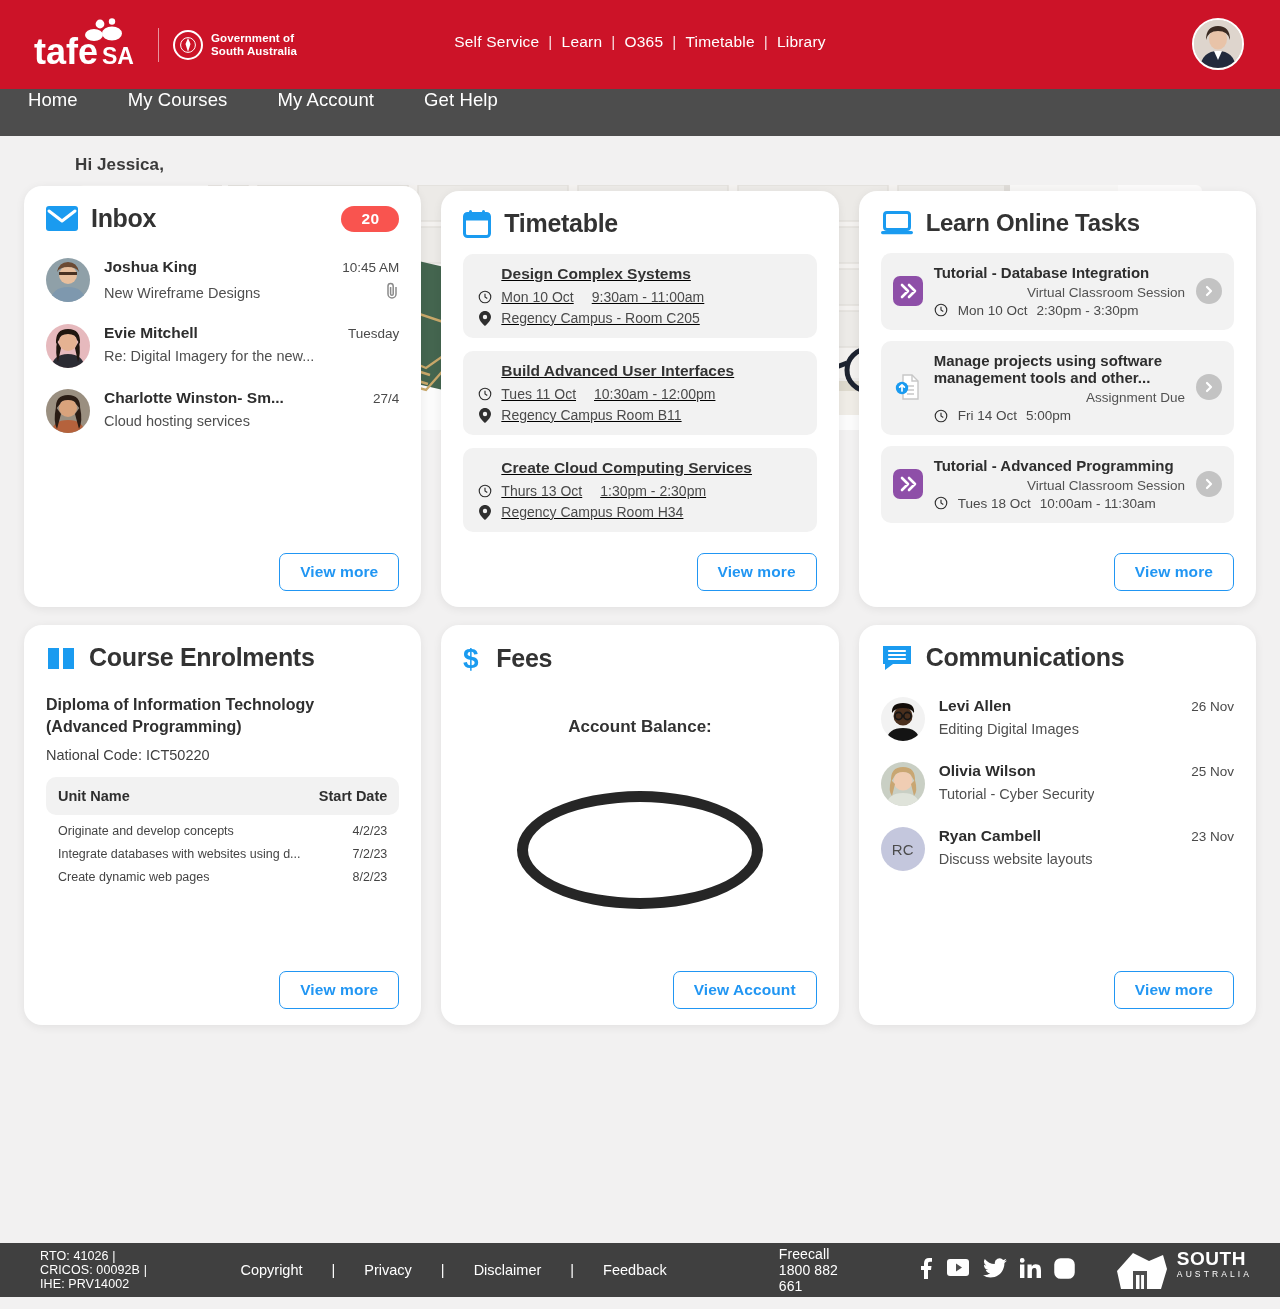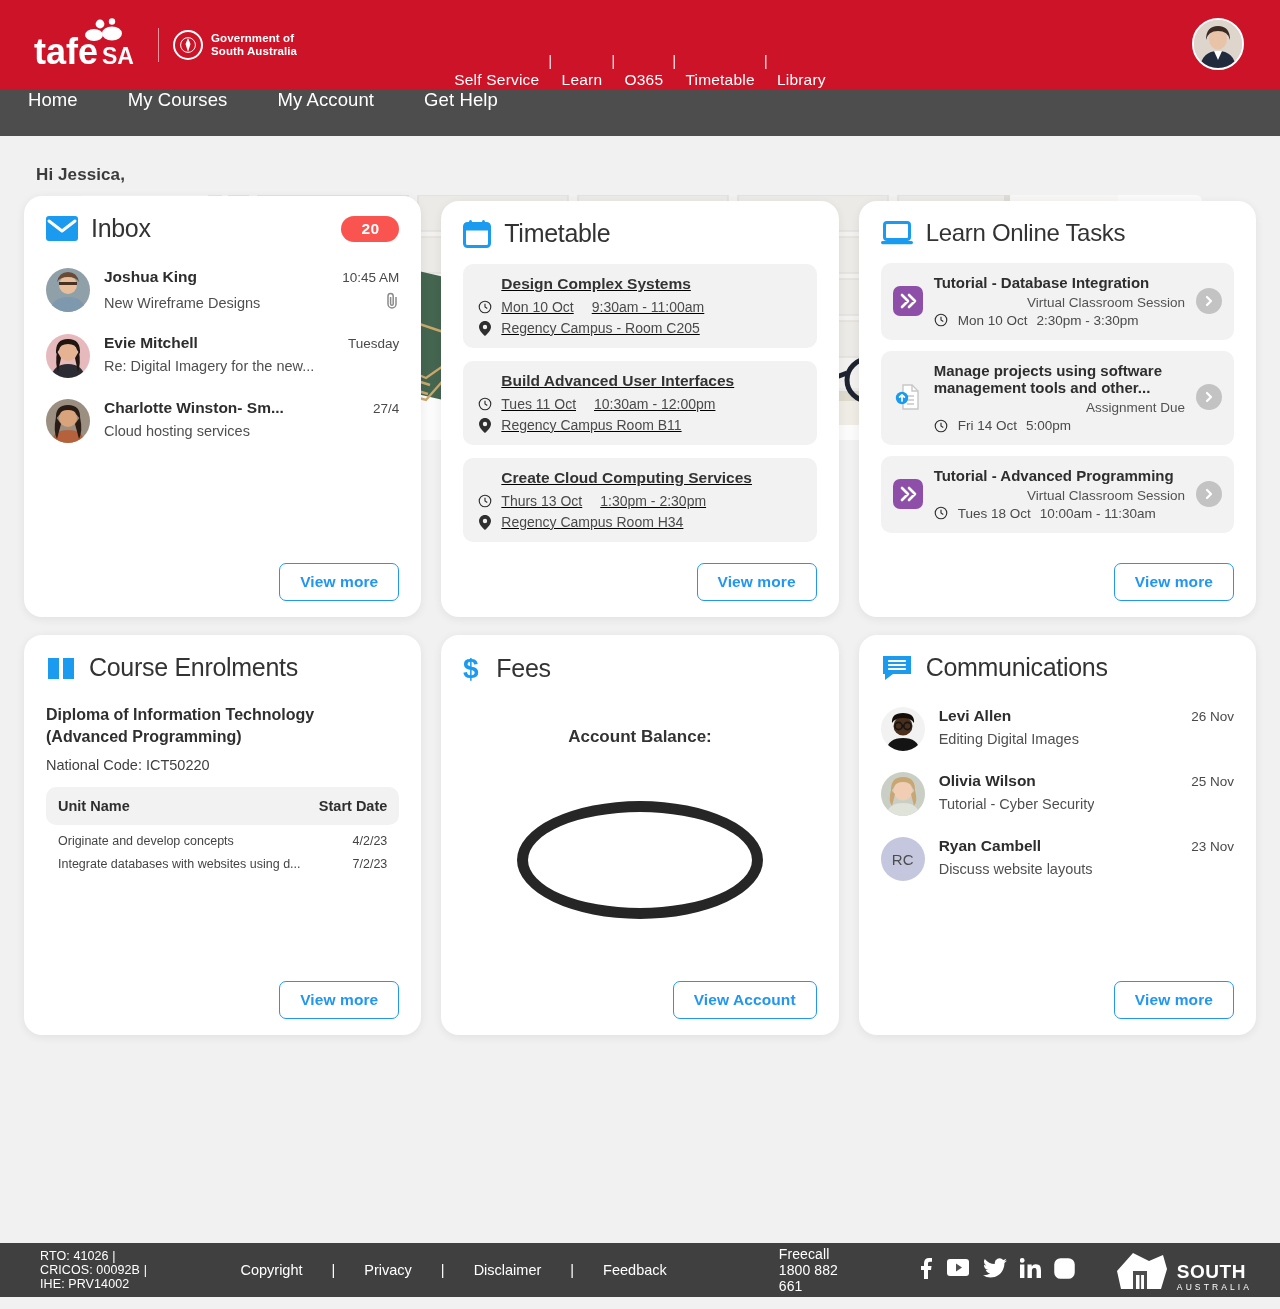--- a/index.html
+++ b/index.html
@@ -26,21 +26,21 @@
   .gov-crest { width: 30px; height: 30px; border: 2px solid #fff; border-radius: 50%;
      display: flex; align-items: center; justify-content: center; }
   .gov-text { margin-left: 8px; color: #fff; font-size: 11.5px; line-height: 13px; font-weight: bold; letter-spacing: .1px; }
 
   .toplinks {
     position: absolute; left: 50%; transform: translateX(-50%);
     top: 45px; margin-top: -12px;
     color: #fff; font-size: 15.5px; letter-spacing: .2px;
     display: flex; align-items: center; white-space: nowrap;
   }
-  .toplinks a { color: #fff; text-decoration: none; margin-top: 38px; }
+  .toplinks a { color: #fff; text-decoration: none; }
   .toplinks .sep { margin: 0 9px; opacity: .85; }
 
   .avatar-top {
     position: absolute; right: 36px; top: 18px;
     width: 52px; height: 52px; border-radius: 50%;
     border: 2px solid #fff; overflow: hidden; background: #d9cfc6;
   }
 
   
   .navbar {
@@ -48,21 +48,21 @@
     display: flex; align-items: flex-start; padding-left: 28px;
   }
   .navbar a {
     color: #fff; text-decoration: none; font-size: 18.5px;
     margin-right: 50px; letter-spacing: .1px;
   }
 
   
   .greeting {
     font-size: 17px; font-weight: bold; color: #3b3b3b;
-    padding: 29px 0 10px 36px; letter-spacing: .1px;
+    padding: 19px 0 10px 36px; letter-spacing: .1px; margin-left: 39px;
   }
   .hero {
     position: relative;
     margin: 0 78px 0 78px;
     height: 245px;
     border-radius: 6px;
     overflow: hidden;
   }
   .hero-img { position: absolute; inset: 0; }
 
@@ -82,21 +82,21 @@
     box-shadow: 0 2px 10px rgba(0,0,0,.07);
     padding: 18px 22px 16px 22px;
     display: flex; flex-direction: column;
   }
   .card.r1 { min-height: 390px; }
   .card.r2 { min-height: 400px; }
   #card-inbox { margin-top: 0; }
   #card-timetable, #card-tasks { margin-top: 5px; }
 
   .card-head { display: flex; align-items: center; gap: 13px; margin-bottom: 16px; }
-  .card-title { font-size: 25px; font-weight: normal; color: #333; letter-spacing: -.3px; }
+  .card-title { font-size: 25px; font-weight: bold; color: #333; letter-spacing: -.3px; }
   .card-title.sm { font-size: 24px; }
   .badge {
     margin-left: auto; background: #f9544f; color: #fff;
     font-size: 15.5px; font-weight: bold;
     border-radius: 999px; padding: 4px 20px; letter-spacing: .3px;
   }
   .icon-blue { color: #1a9bf0; display: flex; }
 
   
   .msg { display: flex; align-items: flex-start; gap: 14px; padding: 9px 0 12px 0; }
@@ -168,21 +168,21 @@
     background: #404040; color: #fff;
     display: flex; align-items: center; padding: 12px 28px;
   }
   .f-left { font-size: 12.5px; letter-spacing: .1px; margin-left: 12px; }
   .f-links { font-size: 14.5px; margin-left: 78px; display: flex; align-items: center; gap: 22px; }
   .f-links a { color: #fff; text-decoration: none; }
   .f-links .sep { margin: 0 7px; }
   .f-phone { font-size: 14px; margin-left: 112px; letter-spacing: .1px; }
   .f-social { margin-left: 78px; display: flex; align-items: center; gap: 13px; }
   .f-social svg { fill: #fff; }
-  .sa-logo { margin-left: 38px; display: flex; align-items: flex-end; gap: 8px; }
+  .sa-logo { margin-left: 38px; display: flex; align-items: flex-start; gap: 8px; }
   .sa-text { line-height: 1; }
   .sa-text .l1 { font-size: 19px; font-weight: bold; letter-spacing: .5px; }
   .sa-text .l2 { font-size: 8.5px; letter-spacing: 3.1px; margin-top: 2px; }
 </style>
 </head>
 <body>
 
 <div class="topbar">
   <div class="brand">
     <div class="brand-logo">
@@ -654,20 +654,24 @@
       <span class="c2">Start Date</span>
     </div>
     <div class="tbl-row">
       <span class="c1">Originate and develop concepts</span>
       <span class="c2">4/2/23</span>
     </div>
     <div class="tbl-row">
       <span class="c1">Integrate databases with websites using d...</span>
       <span class="c2">7/2/23</span>
     </div>
+    <div class="tbl-row">
+      <span class="c1">Create dynamic web pages</span>
+      <span class="c2">8/2/23</span>
+    </div>
 
     <div class="card-foot">
       <button class="btn-outline">View more</button>
     </div>
   </div>
 
   <div class="card r2">
     <div class="card-head">
       <span class="icon-blue">
         <svg width="20" height="30" viewBox="0 0 20 30">

